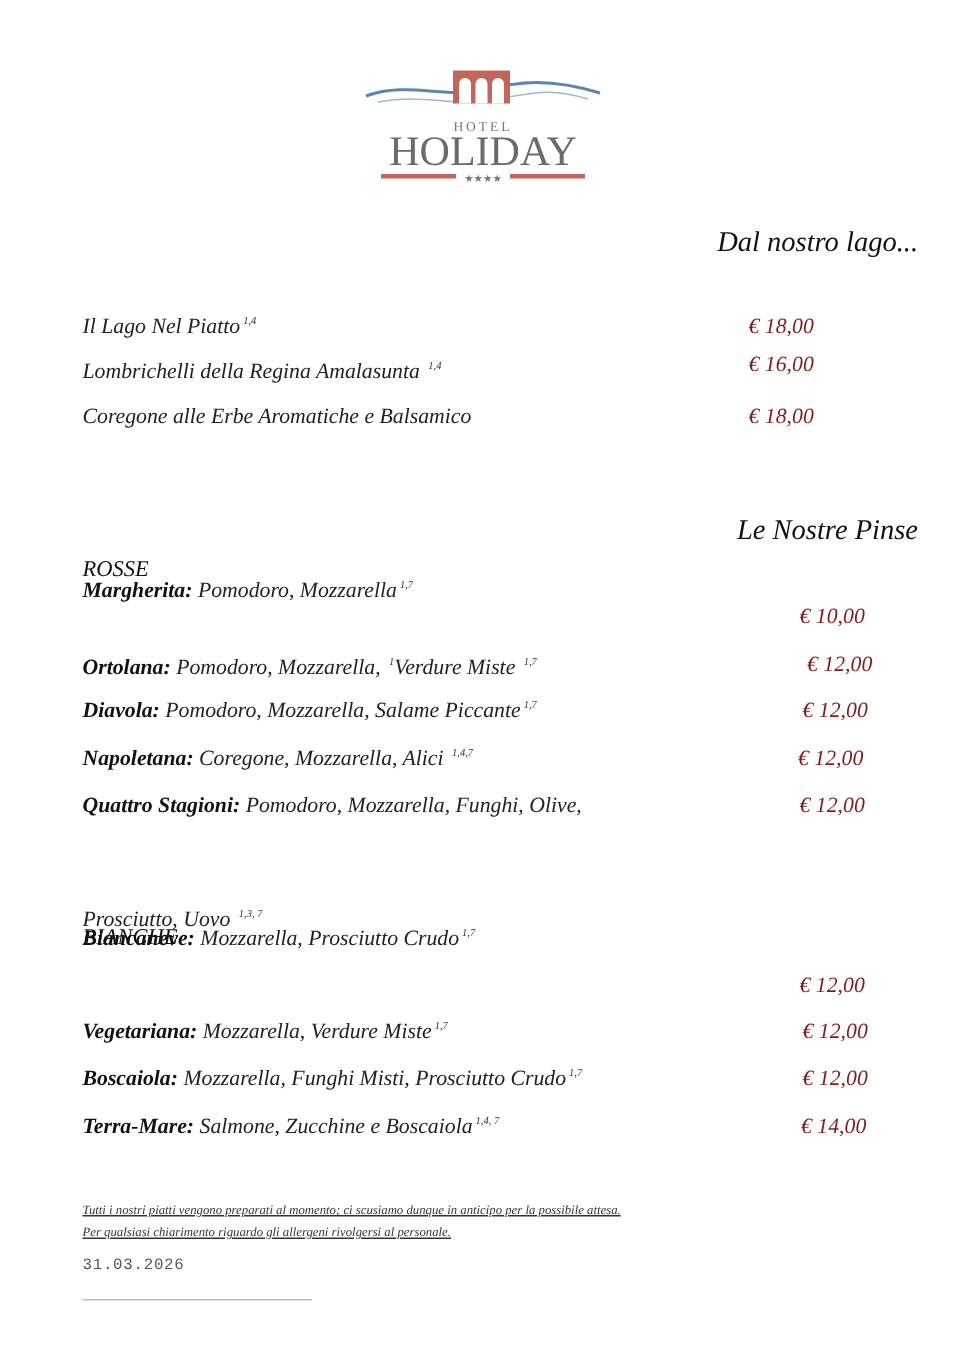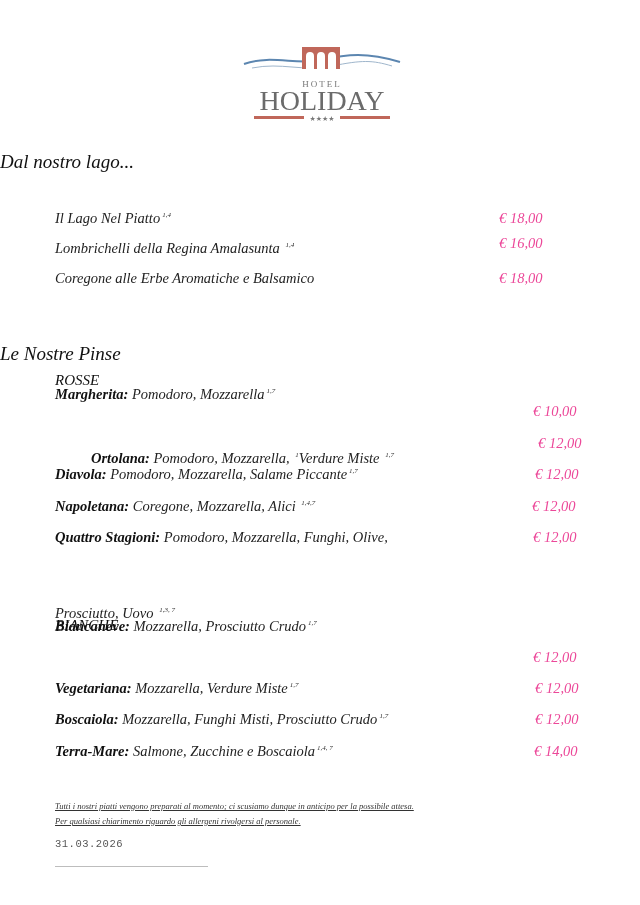--- a/index.html
+++ b/index.html
@@ -1,27 +1,27 @@
 <!DOCTYPE html>
 <html><head>
 <meta charset="utf-8">
 <style>
   html, body { margin: 0; padding: 0; background: #ffffff; }
   body { width: 640px; height: 905px; position: relative; overflow: hidden;
          font-family: "DejaVu Serif", "Liberation Serif", serif; color: #1a1a1a; }
   .logo { position: absolute; left: 242px; top: 44px; width: 160px; height: 80px; }
   .logo svg { display: block; }
-  .title { position: absolute; left: 0; width: 612px; text-align: left;
+  .title { position: absolute; left: 0; width: 612px; text-align: right;
            font-family: "Liberation Serif", serif; font-style: italic; font-size: 19px; color: #111; }
   .item { position: absolute; left: 55px; font-family: "Liberation Serif", serif; font-style: italic;
           font-size: 14.5px; color: #222; white-space: nowrap; }
   .item b { font-weight: bold; color: #111; }
   .item sup { font-size: 7px; vertical-align: 6px; margin-left: 2px; color: #333; }
   .price { position: absolute; font-family: "Liberation Serif", serif; font-style: italic;
-           font-size: 14.5px; color: #ec4899; white-space: nowrap; }
+           font-size: 14.5px; color: #7f1d1d; white-space: nowrap; }
   .cat { position: absolute; left: 55px; font-family: "Liberation Serif", serif; font-style: italic;
          font-size: 15px; color: #111; }
   .note { position: absolute; left: 55px; font-family: "Liberation Serif", serif; font-style: italic;
           font-size: 8.5px; color: #333; text-decoration: underline; white-space: nowrap; }
   .date { position: absolute; left: 55px; top: 838px; font-family: "Liberation Mono", monospace;
           font-size: 10.5px; color: #555; letter-spacing: 0.5px; }
   .rule { position: absolute; left: 55px; top: 866px; width: 153px; height: 1px; background: #bdbdbd; }
 </style>
 </head>
 <body>
@@ -51,21 +51,21 @@
 <div class="item" style="top:270px;"><span>Coregone alle Erbe Aromatiche e Balsamico</span></div>
 <div class="price" style="left:499px; top:270px;">€ 18,00</div>
 
 <div class="title" style="top:343px;">Le Nostre Pinse</div>
 
 <div class="cat" style="top:372px;">ROSSE</div>
 
 <div class="item" style="top:386px;"><b>Margherita:</b> <span>Pomodoro, Mozzarella</span><sup>1,7</sup></div>
 <div class="price" style="left:533px; top:403px;">€ 10,00</div>
 
-<div class="item" style="top:450px;margin-left:36px;"><b>Ortolana:</b> <span>Pomodoro, Mozzarella,</span> <sup>1</sup><span>Verdure Miste</span> <sup>1,7</sup></div>
+<div class="item" style="top:437px;"><b>Ortolana:</b> <span>Pomodoro, Mozzarella,</span> <sup>1</sup><span>Verdure Miste</span> <sup>1,7</sup></div>
 <div class="price" style="left:538px; top:435px;">€ 12,00</div>
 
 <div class="item" style="top:466px;"><b>Diavola:</b> <span>Pomodoro, Mozzarella, Salame Piccante</span><sup>1,7</sup></div>
 <div class="price" style="left:535px; top:466px;">€ 12,00</div>
 
 <div class="item" style="top:498px;"><b>Napoletana:</b> <span>Coregone, Mozzarella, Alici</span> <sup>1,4,7</sup></div>
 <div class="price" style="left:532px; top:498px;">€ 12,00</div>
 
 <div class="item" style="top:529px;"><b>Quattro Stagioni:</b> <span>Pomodoro, Mozzarella, Funghi, Olive,</span></div>
 <div class="item" style="top:557px;margin-top:48px;"><span>Prosciutto, Uovo</span> <sup>1,3, 7</sup></div>

